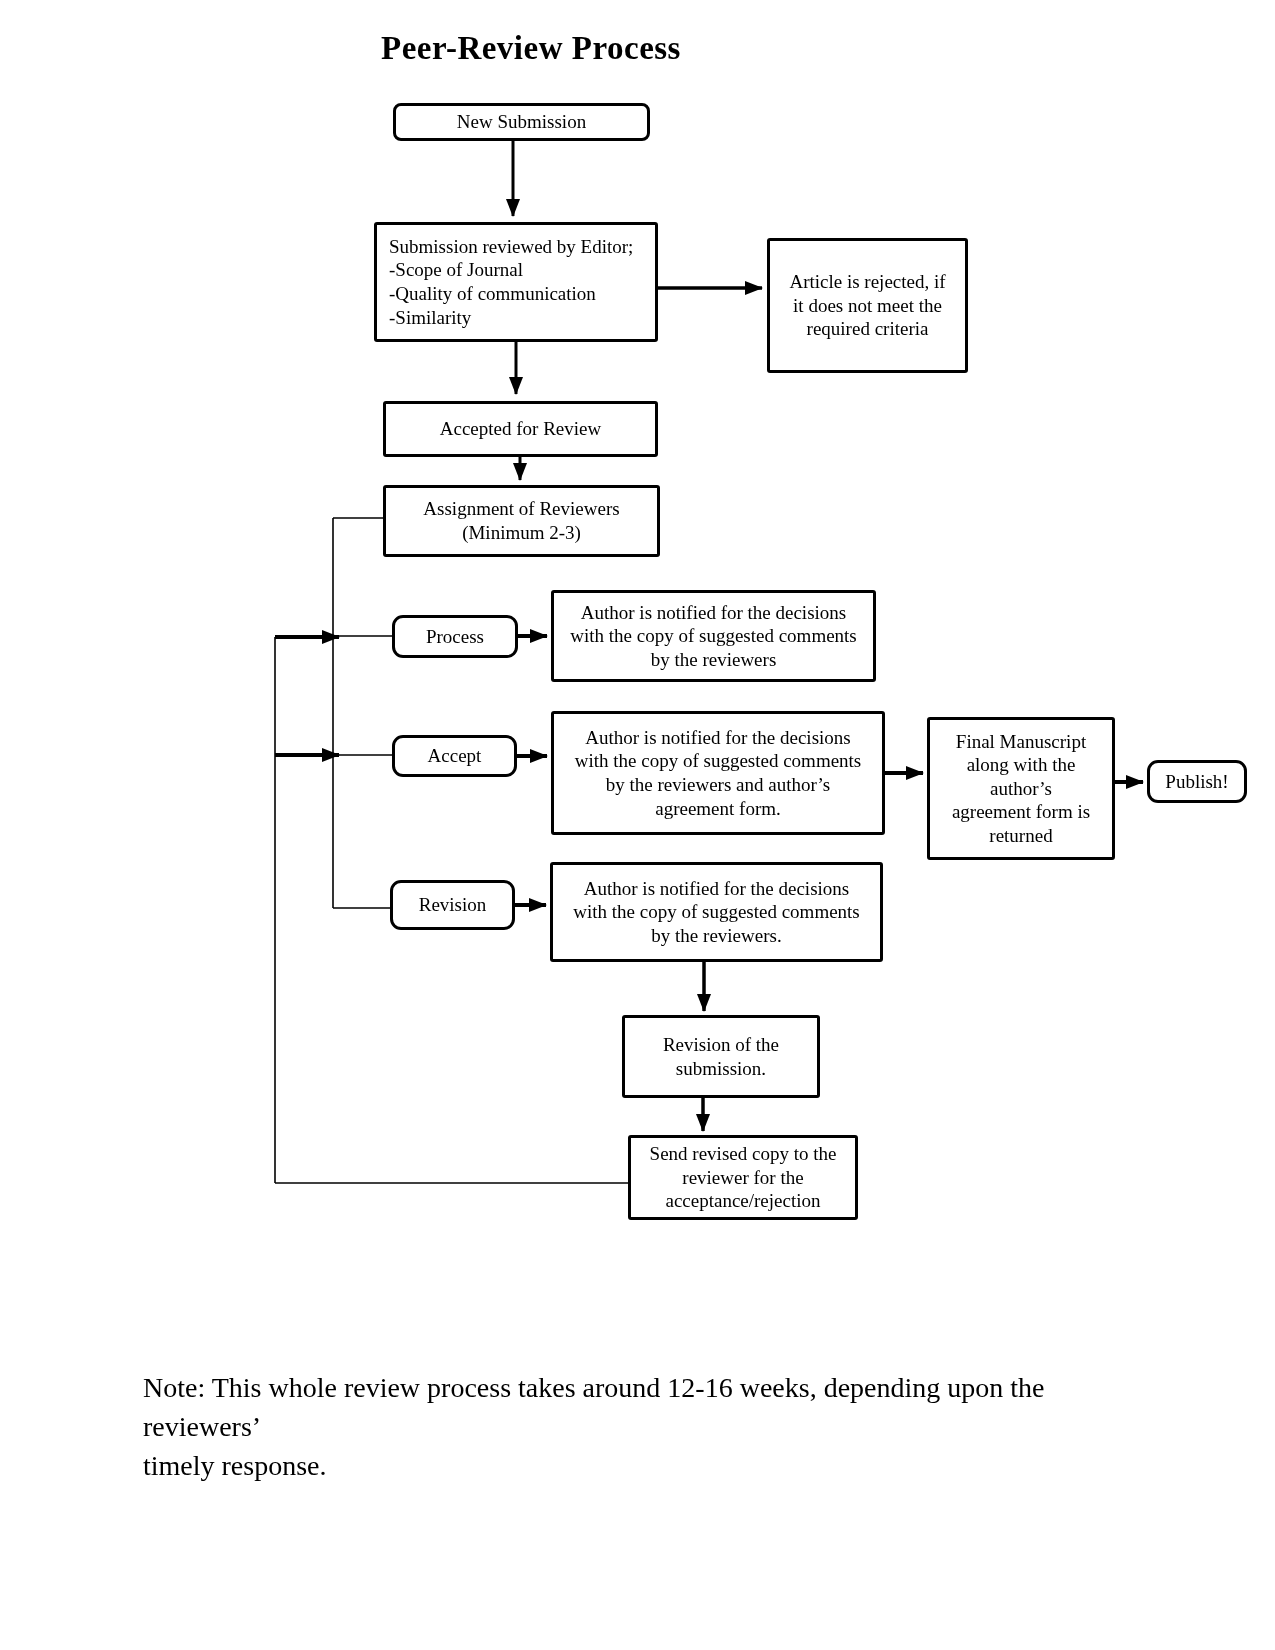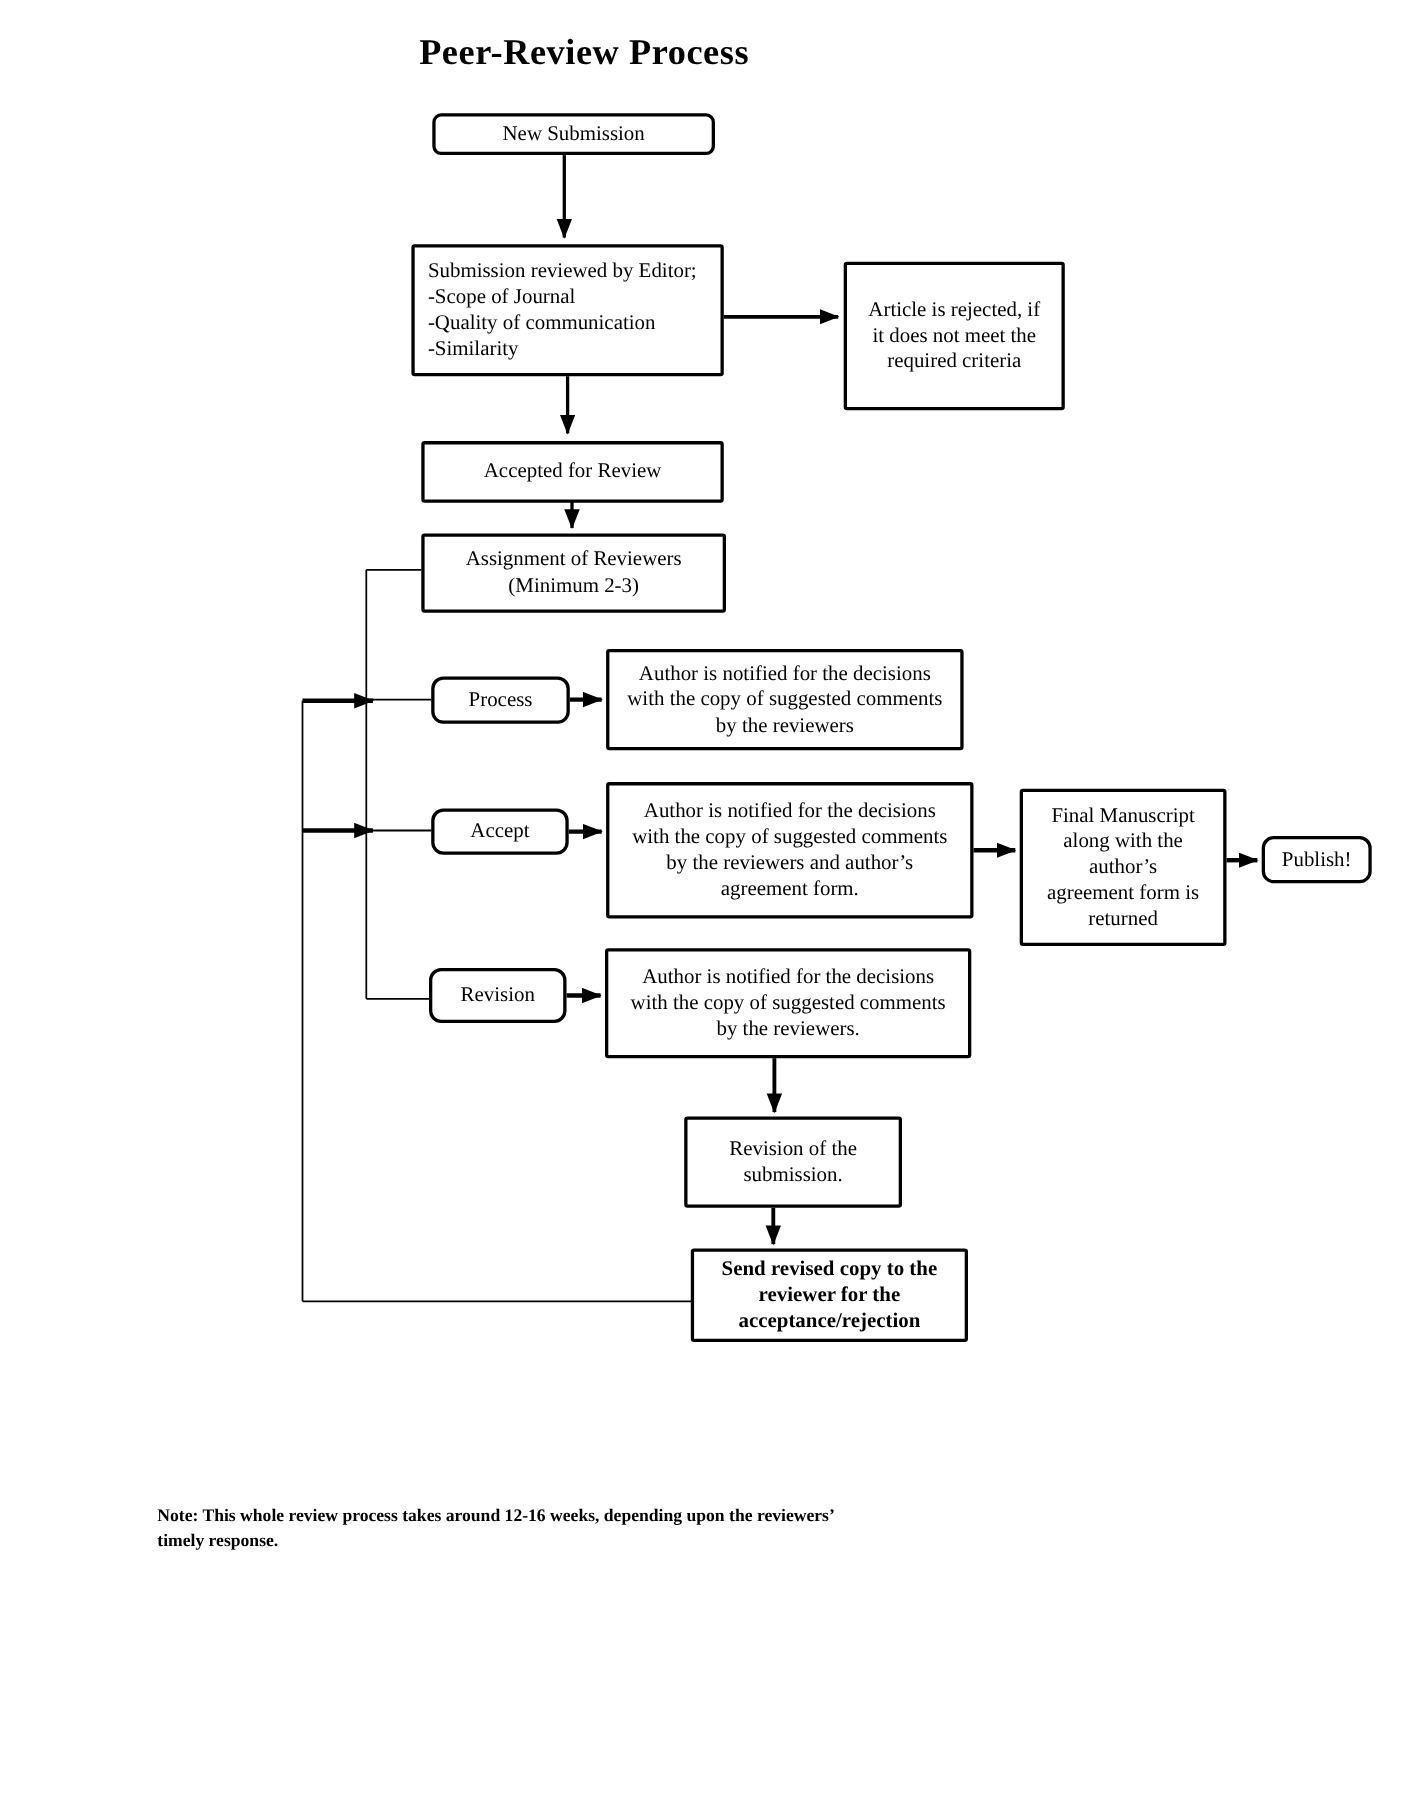--- a/index.html
+++ b/index.html
@@ -18,21 +18,21 @@
     border:3px solid #000;border-radius:3px;
     display:flex;align-items:center;justify-content:center;
     text-align:center;font-size:19px;line-height:1.24;
     white-space:pre-line;padding:4px 8px;
   }
   .node.align-left{justify-content:flex-start;text-align:left;padding-left:12px;}
   .node.small{border-radius:11px;}
   #flow-lines{position:absolute;left:0;top:0;width:1275px;height:1650px;}
   #note{
     position:absolute;left:143px;top:1368px;width:960px;
-    font-size:16px;line-height:1.4;white-space:pre-line;font-weight:bold;
+    font-size:28px;line-height:1.4;white-space:pre-line;
   }
 </style>
 </head>
 <body>
 
 <div id="page">
 
   <div id="title">Peer-Review Process</div>
 
   <svg id="flow-lines" width="1275" height="1650" viewBox="0 0 1275 1650" xmlns="http://www.w3.org/2000/svg">
@@ -108,20 +108,20 @@
 
   <div class="node small" style="left:390px;top:880px;width:125px;height:50px;">Revision</div>
 
   <div class="node" style="left:550px;top:862px;width:333px;height:100px;">Author is notified for the decisions
 with the copy of suggested comments
 by the reviewers.</div>
 
   <div class="node" style="left:622px;top:1015px;width:198px;height:83px;">Revision of the
 submission.</div>
 
-  <div class="node" style="left:628px;top:1135px;width:252px;height:85px;font-weight:bold;">Send revised copy to the
+  <div class="node" style="left:628px;top:1135px;width:230px;height:85px;">Send revised copy to the
 reviewer for the
 acceptance/rejection</div>
 
   <div id="note">Note: This whole review process takes around 12-16 weeks, depending upon the reviewers’
 timely response.</div>
 
 </div>
 
 </body></html>

